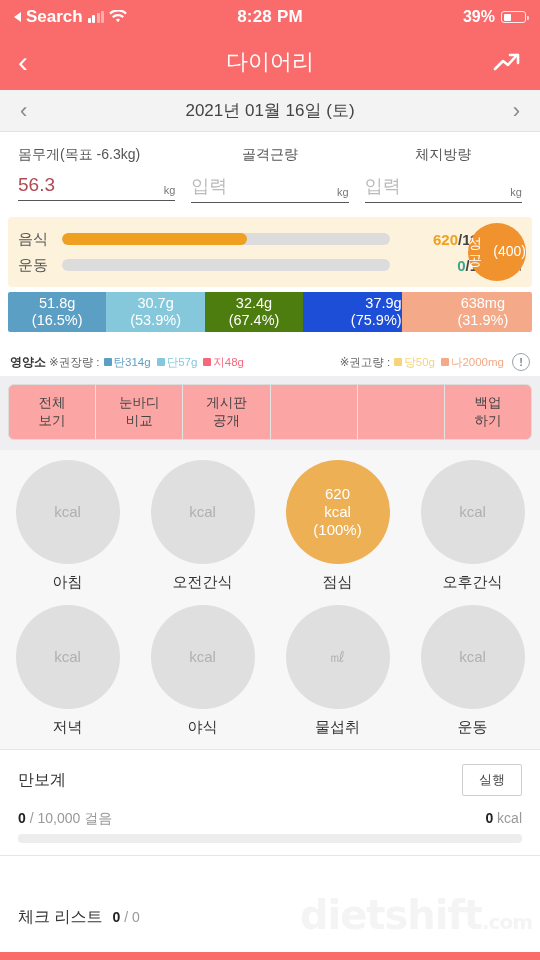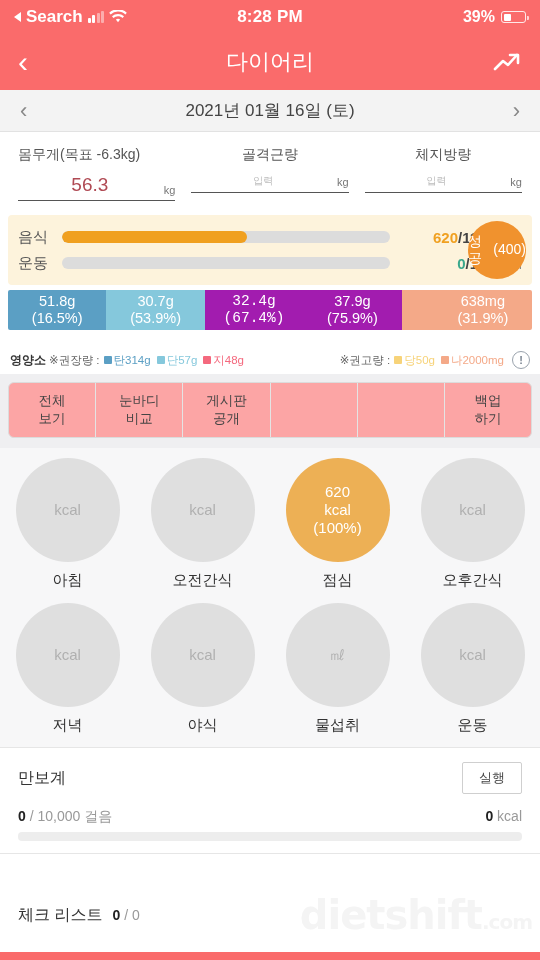--- a/index.html
+++ b/index.html
@@ -52,22 +52,22 @@
   }
   .datebar .chev { font-size:22px; font-weight:300; color:#888; }
   .date-text { font-size:17px; color:#444; }
 
   
   .metrics { display:flex; padding:14px 10px 6px 10px; background:#fff; }
   .metric { flex:1; padding:0 8px; }
   .metric .mlabel { font-size:14px; color:#555; text-align:left; margin-bottom:10px; }
   .metric:nth-child(2) .mlabel, .metric:nth-child(3) .mlabel { text-align:center; }
   .field { display:flex; align-items:flex-end; border-bottom:1.5px solid #555; padding-bottom:2px; }
-  .field .fval { flex:1; text-align:center; font-size:19px; color:#B04A54; padding-bottom:2px;}
-  .field .fval.ph { color:#BBB; font-size:10px; }
+  .field .fval { flex:1; font-size:19px; color:#B04A54; padding-bottom:2px;}
+  .field .fval.ph { color:#BBB; font-size:18px; }
   .field .unit { font-size:11px; color:#777; padding-bottom:2px; margin-left:2px;}
 
   
   .kcalbox { margin:8px 8px 0 8px; background:#FDF3DC; border-radius:4px; padding:9px 10px; position:relative; }
   .kcal-row { display:flex; align-items:center; gap:10px; height:26px; }
   .kcal-row .klabel { font-size:15px; color:#555; width:34px; }
   .track { flex:1; height:12px; background:#DCDCDC; border-radius:6px; overflow:hidden; margin-right:4px;}
   .track > span { display:block; height:100%; background:#F0A020; border-radius:6px; }
   .kcal-val { font-size:15px; width:118px; text-align:right; white-space:nowrap; color:#555;}
   .kcal-val .cur { font-weight:bold; }
@@ -243,25 +243,25 @@
 <div class="nutrients">
   <div class="nbar" id="nutrient-bar">
       <div class="nseg" style="background: rgb(91, 159, 196);">
         <span>51.8g</span>
         <span>(16.5%)</span>
       </div>
       <div class="nseg" style="background: rgb(133, 200, 220);">
         <span>30.7g</span>
         <span>(53.9%)</span>
       </div>
-      <div class="nseg" style="background: #a21caf; font-family: Liberation Mono, monospace;">
+      <div class="nseg" style="background: #4d7c0f;">
         <span>32.4g</span>
         <span>(67.4%)</span>
       </div>
-      <div class="nseg" style="background: #a21caf;">
+      <div class="nseg" style="background: #1d4ed8; align-items: flex-end;">
         <span>37.9g</span>
         <span>(75.9%)</span>
       </div>
       <div class="nseg" style="background: rgb(244, 169, 136); padding-left: 32px;">
         <span>638mg</span>
         <span>(31.9%)</span>
       </div>
     </div>
   <div class="nlegend">
     <span class="ntitle">영양소</span>

